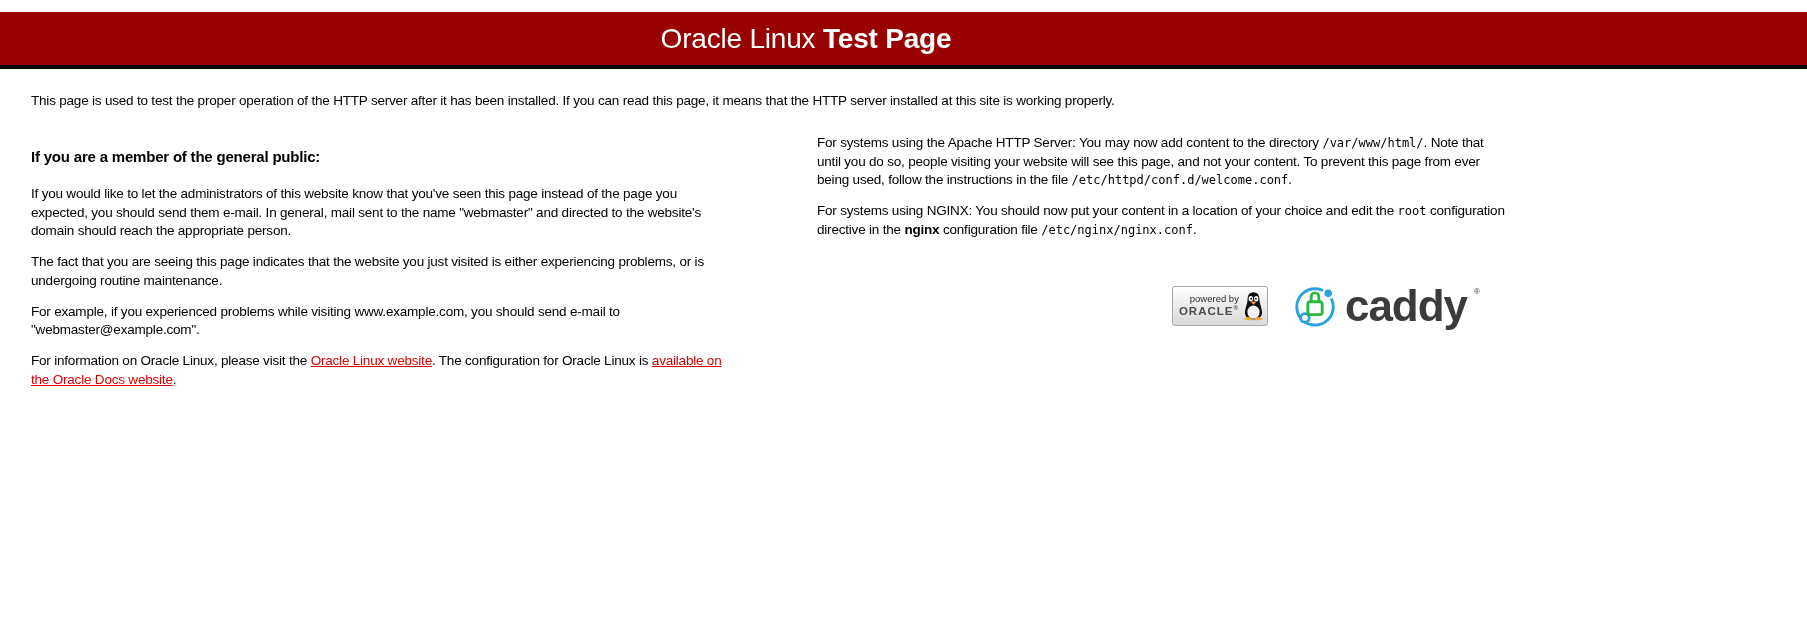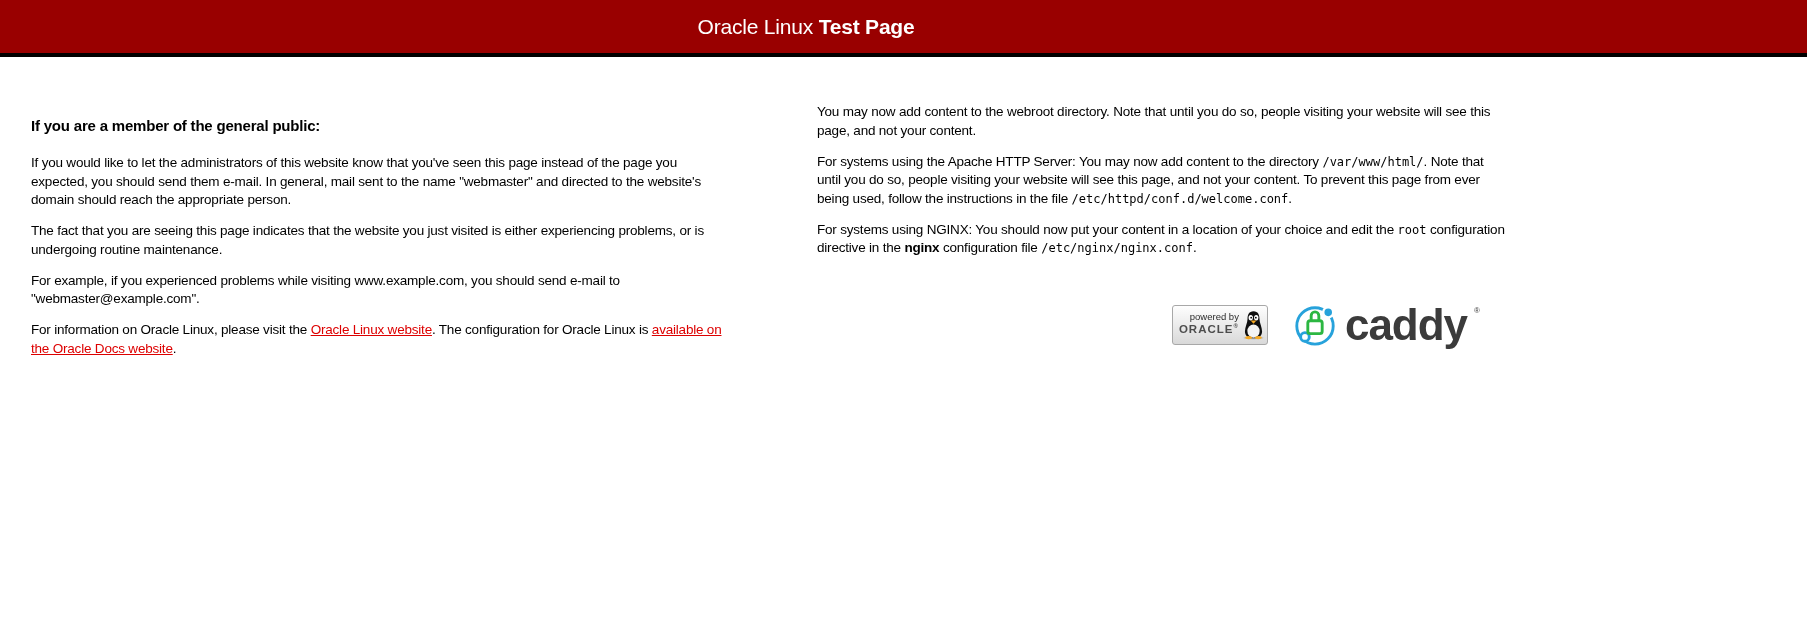--- a/index.html
+++ b/index.html
@@ -14,22 +14,22 @@
 
   .wrap { width: 1550px; margin-left: 31px; }
 
   
   .masthead {
     background: #990000;
     border-bottom: 4px solid #000000;
     height: 57px;
   }
   .masthead h1 {
-    margin: 0;
-    font-size: 21px;
+    margin: 12px;
+    font-size: 28px;
     font-weight: 400;
     letter-spacing: -0.2px;
     color: #ffffff;
     text-align: center;
     line-height: 53px;
   }
   .masthead h1 b { font-weight: 700; }
 
   
   main { padding-top: 22px; }
@@ -114,33 +114,33 @@
 </head>
 <body>
 
 <header class="masthead">
   <div class="wrap">
     <h1><span>Oracle Linux </span><b>Test Page</b></h1>
   </div>
 </header>
 
 <main class="wrap">
+  <p class="intro">This page is used to test the proper operation of the HTTP server after it has been installed. If you can read this page, it means that the HTTP server installed at this site is working properly.</p>
 
   <div class="columns">
 
     <section class="col">
       <h2>If you are a member of the general public:</h2>
       <p>If you would like to let the administrators of this website know that you've seen this page instead of the page you expected, you should send them e-mail. In general, mail sent to the name "webmaster" and directed to the website's domain should reach the appropriate person.</p>
       <p>The fact that you are seeing this page indicates that the website you just visited is either experiencing problems, or is undergoing routine maintenance.</p>
       <p>For example, if you experienced problems while visiting www.example.com, you should send e-mail to "webmaster@example.com".</p>
       <p><span>For information on Oracle Linux, please visit the </span><a class="red-link" href="#">Oracle Linux website</a><span>. The configuration for Oracle Linux is </span><a class="red-link" href="#">available on the Oracle Docs website</a><span>.</span></p>
     </section>
 
     <section class="col">
-      <p>You may now add content to the webroot directory. Note that until you do so, people visiting your website will see this page, and not your content.</p>
       <p><span>For systems using the Apache HTTP Server: You may now add content to the directory </span><code class="path">/var/www/html/</code><span>. Note that until you do so, people visiting your website will see this page, and not your content. To prevent this page from ever being used, follow the instructions in the file </span><code class="path">/etc/httpd/conf.d/welcome.conf</code><span>.</span></p>
       <p><span>For systems using NGINX: You should now put your content in a location of your choice and edit the </span><code class="path">root</code><span> configuration directive in the </span><b>nginx</b><span> configuration file </span><code class="path">/etc/nginx/nginx.conf</code><span>.</span></p>
 
       <div class="logos">
 
         <div class="oracle-badge">
           <div class="badge-text">
             <span class="badge-powered">powered by</span>
             <span class="badge-oracle"><span>ORACLE</span><sup>®</sup></span>
           </div>

